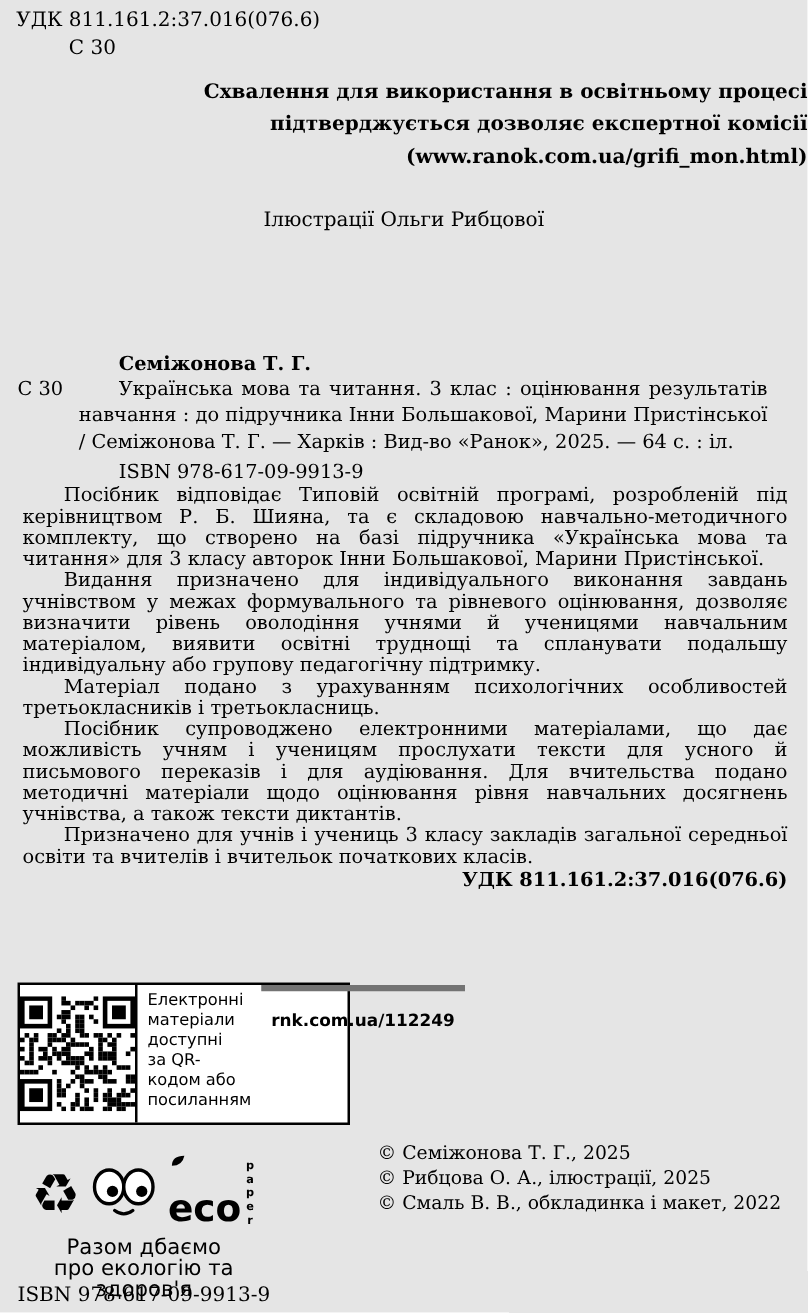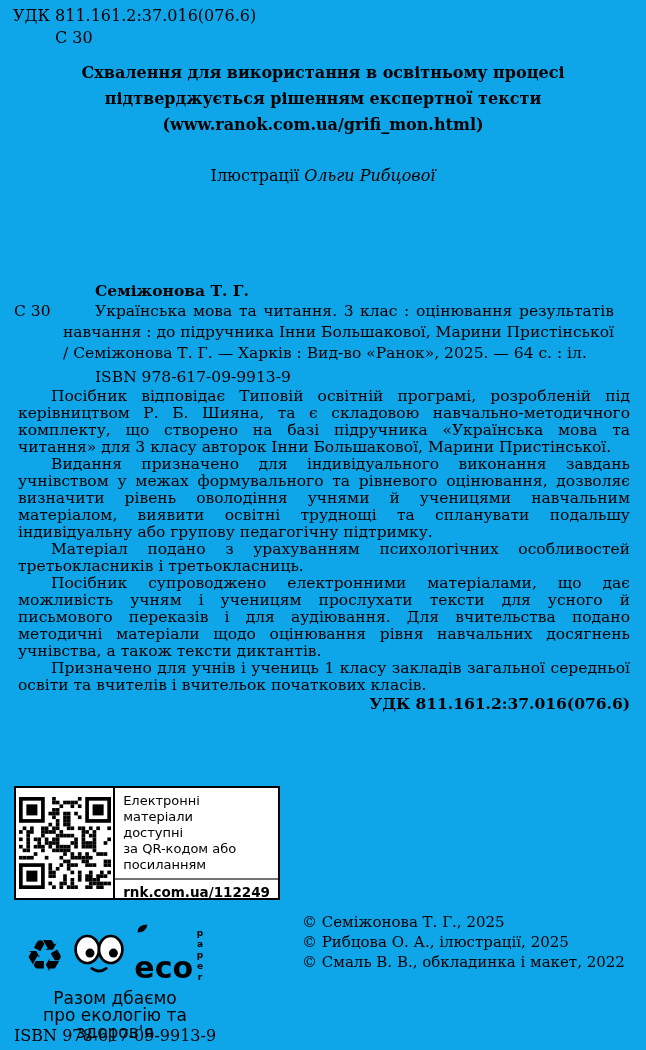--- a/index.html
+++ b/index.html
@@ -1,50 +1,50 @@
 <!DOCTYPE html>
 <html><head>
 <meta charset="utf-8">
 <style>
   html,body{margin:0;padding:0;background:#ffffff;}
   .page{
-    position:relative;width:646px;height:1050px;background:#0ea5e9;
+    position:relative;width:646px;height:1050px;background:#e5e5e5;
     font-family:"DejaVu Serif", serif;color:#000;overflow:hidden;
   }
   
   .udk-top{position:absolute;top:6px;left:13px;font-size:16px;line-height:20px;}
   .udk-top .code{padding-left:42px;margin-top:2px;}
   
-  .approval{position:absolute;top:60px;left:0;width:100%;text-align:center;
+  .approval{position:absolute;top:60px;left:0;width:100%;text-align:right;
     font-weight:bold;font-size:16px;line-height:26px;}
   
   .credits{position:absolute;top:163px;left:0;width:100%;text-align:center;
     font-size:16px;line-height:26px;}
-  .credits .name{font-style:italic;}
+  .credits .name{}
   
   .bib{position:absolute;top:280px;left:14px;right:32px;font-size:15.5px;line-height:21px;}
   .bib-author{font-weight:bold;margin-left:81px;}
   .bib-entry{position:relative;margin-left:49px;}
   .bib-code{position:absolute;left:-49px;top:0;}
   .bib-desc{margin:0;text-indent:32px;text-align:justify;}
   .bib-isbn{margin-left:81px;margin-top:3px;}
   
   .annotation{position:absolute;top:388px;left:18px;right:16px;
     font-size:15.5px;line-height:17px;text-align:justify;}
   .annotation p{margin:0;text-indent:33px;}
   .udk-bottom{font-weight:bold;text-align:right;margin-top:1px;}
   
   .qr-box{position:absolute;top:786px;left:14px;width:266px;height:114px;
     border:2px solid #000;display:flex;box-sizing:border-box;background:#fff;}
   .qr-left{width:104px;display:flex;align-items:center;justify-content:center;}
-  .qr-right{flex:1;border-left:2px solid #000;display:flex;flex-direction:column;}
+  .qr-right{flex:1;border-left:2px solid #000;display:flex;flex-direction:row;}
   .qr-text{flex:1;padding:5px 8px;font-family:"DejaVu Sans", sans-serif;
     font-size:13px;line-height:16px;white-space:pre-line;}
-  .qr-link{border-top:2px solid #737373;font-family:"DejaVu Sans", sans-serif;
-    font-weight:bold;font-size:13.5px;padding:4px 8px;}
+  .qr-link{border-top:5px solid #737373;font-family:"DejaVu Sans", sans-serif;
+    font-weight:bold;font-size:13.5px;padding:16px 8px;}
   
   .eco{position:absolute;left:10px;top:928px;width:210px;text-align:center;}
   .eco-logos{display:flex;align-items:center;justify-content:center;gap:8px;}
   .recycle{font-family:"DejaVu Sans", sans-serif;font-size:44px;line-height:46px;}
   .ecopaper{display:flex;align-items:flex-end;position:relative;}
   .eco-word{font-family:"DejaVu Sans", sans-serif;font-weight:bold;font-size:30px;line-height:30px;}
   .leaf{position:absolute;top:-9px;left:2px;}
   .paper-word{font-family:"DejaVu Sans", sans-serif;font-weight:bold;font-size:9px;
     writing-mode:vertical-rl;text-orientation:upright;letter-spacing:1px;margin-left:2px;line-height:10px;}
   .eco-slogan{margin-top:7px;font-family:"DejaVu Sans", sans-serif;
@@ -60,21 +60,21 @@
 
 <div class="page">
 
   <div class="udk-top">
     <div>УДК 811.161.2:37.016(076.6)</div>
     <div class="code">С 30</div>
   </div>
 
   <div class="approval">
     <div>Схвалення для використання в освітньому процесі</div>
-    <div>підтверджується рішенням експертної тексти</div>
+    <div>підтверджується дозволяє експертної комісії</div>
     <div>(www.ranok.com.ua/grifi_mon.html)</div>
   </div>
 
   <div class="credits">
     <div>
       <span>Ілюстрації</span>
       <span class="name">Ольги Рибцової</span>
     </div>
   </div>
 
@@ -85,21 +85,21 @@
       <p class="bib-desc">Українська мова та читання. 3 клас : оцінювання результатів навчання : до підручника Інни Большакової, Марини Пристінської / Семіжонова Т. Г. — Харків : Вид-во «Ранок», 2025. — 64 с. : іл.</p>
     </div>
     <div class="bib-isbn">ISBN 978-617-09-9913-9</div>
   </div>
 
   <div class="annotation">
     <p>Посібник відповідає Типовій освітній програмі, розробленій під керівництвом Р. Б. Шияна, та є складовою навчально-методичного комплекту, що створено на базі підручника «Українська мова та читання» для 3 класу авторок Інни Большакової, Марини Пристінської.</p>
     <p>Видання призначено для індивідуального виконання завдань учнівством у межах формувального та рівневого оцінювання, дозволяє визначити рівень оволодіння учнями й ученицями навчальним матеріалом, виявити освітні труднощі та спланувати подальшу індивідуальну або групову педагогічну підтримку.</p>
     <p>Матеріал подано з урахуванням психологічних особливостей третьокласників і третьокласниць.</p>
     <p>Посібник супроводжено електронними матеріалами, що дає можливість учням і ученицям прослухати тексти для усного й письмового переказів і для аудіювання. Для вчительства подано методичні матеріали щодо оцінювання рівня навчальних досягнень учнівства, а також тексти диктантів.</p>
-    <p>Призначено для учнів і учениць 1 класу закладів загальної середньої освіти та вчителів і вчительок початкових класів.</p>
+    <p>Призначено для учнів і учениць 3 класу закладів загальної середньої освіти та вчителів і вчительок початкових класів.</p>
     <div class="udk-bottom">УДК 811.161.2:37.016(076.6)</div>
   </div>
 
   <div class="qr-box">
     <div class="qr-left">
       <svg id="qr" width="92" height="92" viewBox="0 0 100 100">
           <g fill="#000">
             <rect x="36" y="0" width="4" height="4"></rect>
             <rect x="64" y="0" width="4" height="4"></rect>
             <rect x="36" y="4" width="4" height="4"></rect>

